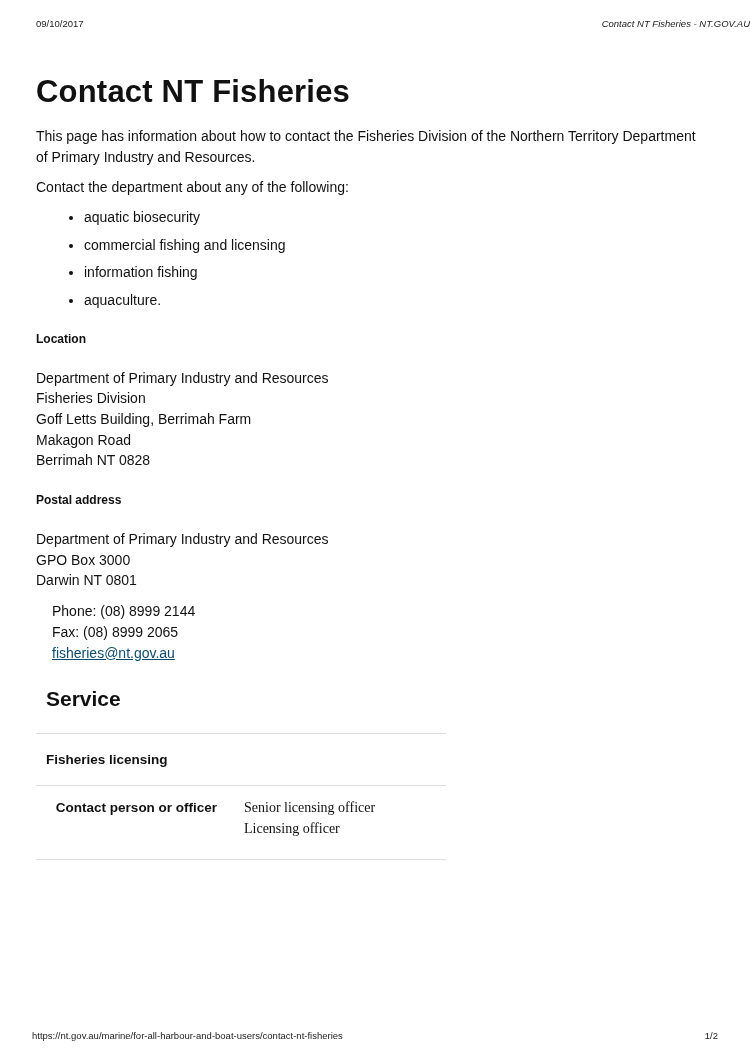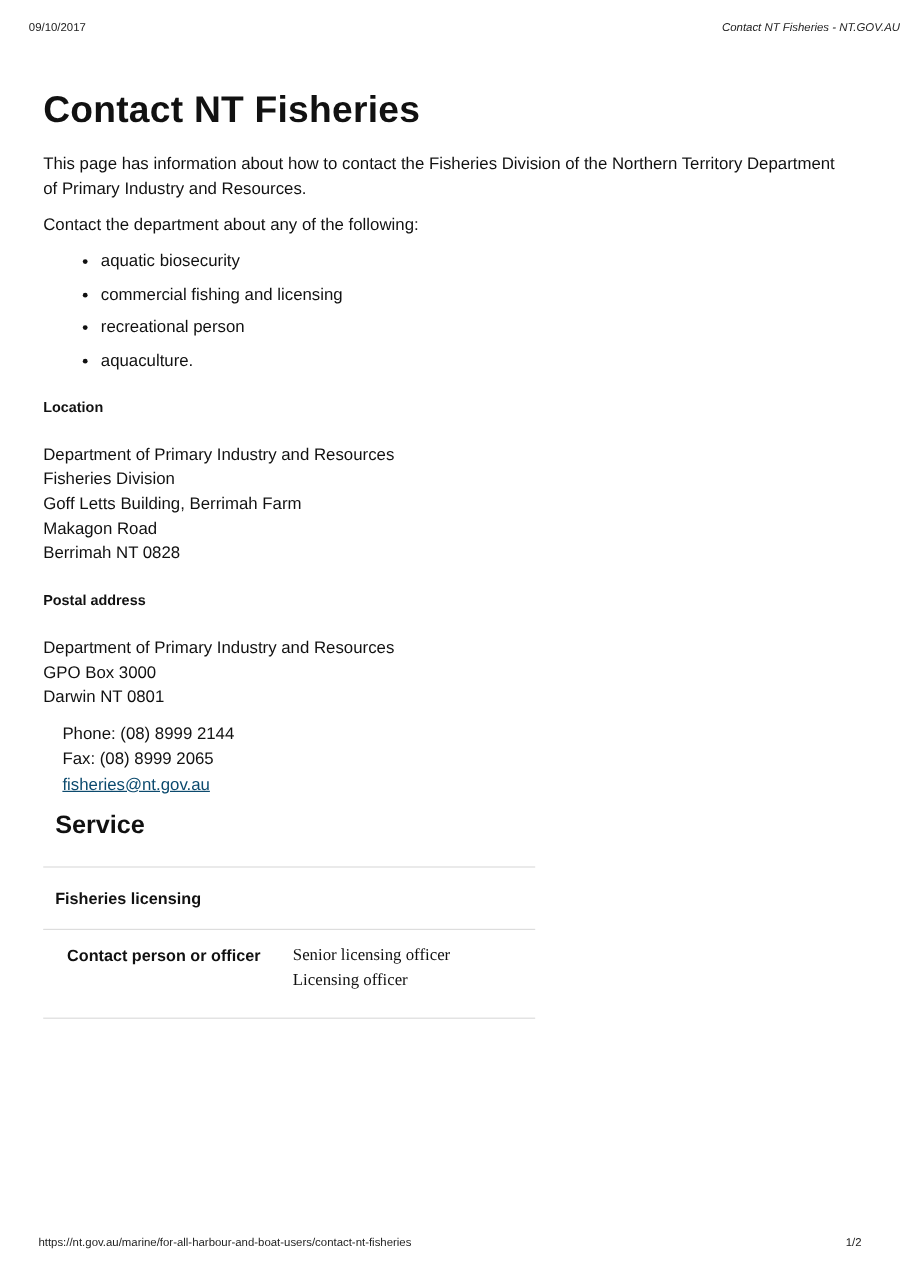--- a/index.html
+++ b/index.html
@@ -1,33 +1,33 @@
 <!DOCTYPE html>
 <html><head>
 <meta charset="utf-8">
 <style>
   html, body { margin:0; padding:0; background:#ffffff; }
   body { width:750px; height:1060px; position:relative; overflow:hidden;
          font-family:"Liberation Sans", sans-serif; color:#111; }
   .hdr { position:absolute; top:18px; left:0; width:750px; font-size:9.5px; color:#222; }
-  .hdr .date { position:absolute; left:24px; }
+  .hdr .date { position:absolute; left:36px; }
   .hdr .title { position:absolute; left:0; width:750px; text-align:right;font-style:italic; }
   .ftr { position:absolute; top:1030px; left:0; width:750px; font-size:9.5px; color:#222; }
   .ftr .url { position:absolute; left:32px; }
   .ftr .page { position:absolute; right:32px; }
   .content { position:absolute; left:36px; top:70px; width:660px; }
   h1 { font-size:31px; font-weight:bold; margin:4px 0 16px 0; letter-spacing:0.2px; }
   p { font-size:14px; line-height:21px; margin:0 0 9px 0; }
   ul { margin:4px 0 0 0; padding-left:48px; list-style:disc; }
   ul li { font-size:14px; line-height:20px; margin-bottom:7.5px; padding-left:0; }
   h2 { font-size:12px; font-weight:bold; margin:22px 0 22px 0; }
   .addr { font-size:14px; line-height:20.7px; margin:0; }
   .contact { margin-top:10px; font-size:14px; line-height:20.7px;margin-left:16px; }
   .contact a { color:#0c4a6e; text-decoration:underline; }
-  .service { margin-top:13px; width:410px; }
+  .service { margin-top:24px; width:410px; }
   .service h3 { font-size:21px; font-weight:bold; margin:0 0 22px 10px; }
   .service .rule { border-top:1px solid #ddd; }
   .service .sname { font-size:13.5px; font-weight:bold; padding:18px 10px 18px 10px; }
   .service .row { display:flex; padding:11px 0 20px 0; font-size:14px; line-height:21px; }
   .service .row .k { width:201px; text-align:center; font-weight:bold; padding-right:7px; font-size:13.5px; }
   .service .row .v { flex:1;font-family:Liberation Serif, serif; }
 </style>
 </head>
 <body>
 
@@ -36,21 +36,21 @@
   <span class="title">Contact NT Fisheries - NT.GOV.AU</span>
 </div>
 
 <div class="content">
   <h1>Contact NT Fisheries</h1>
   <p>This page has information about how to contact the Fisheries Division of the Northern Territory Department of Primary Industry and Resources.</p>
   <p>Contact the department about any of the following:</p>
   <ul>
     <li>aquatic biosecurity</li>
     <li>commercial fishing and licensing</li>
-    <li>recreational person</li>
+    <li>information fishing</li>
     <li>aquaculture.</li>
   </ul>
 
   <h2>Location</h2>
   <div class="addr">
     <div>Department of Primary Industry and Resources</div>
     <div>Fisheries Division</div>
     <div>Goff Letts Building, Berrimah Farm</div>
     <div>Makagon Road</div>
     <div>Berrimah NT 0828</div>

